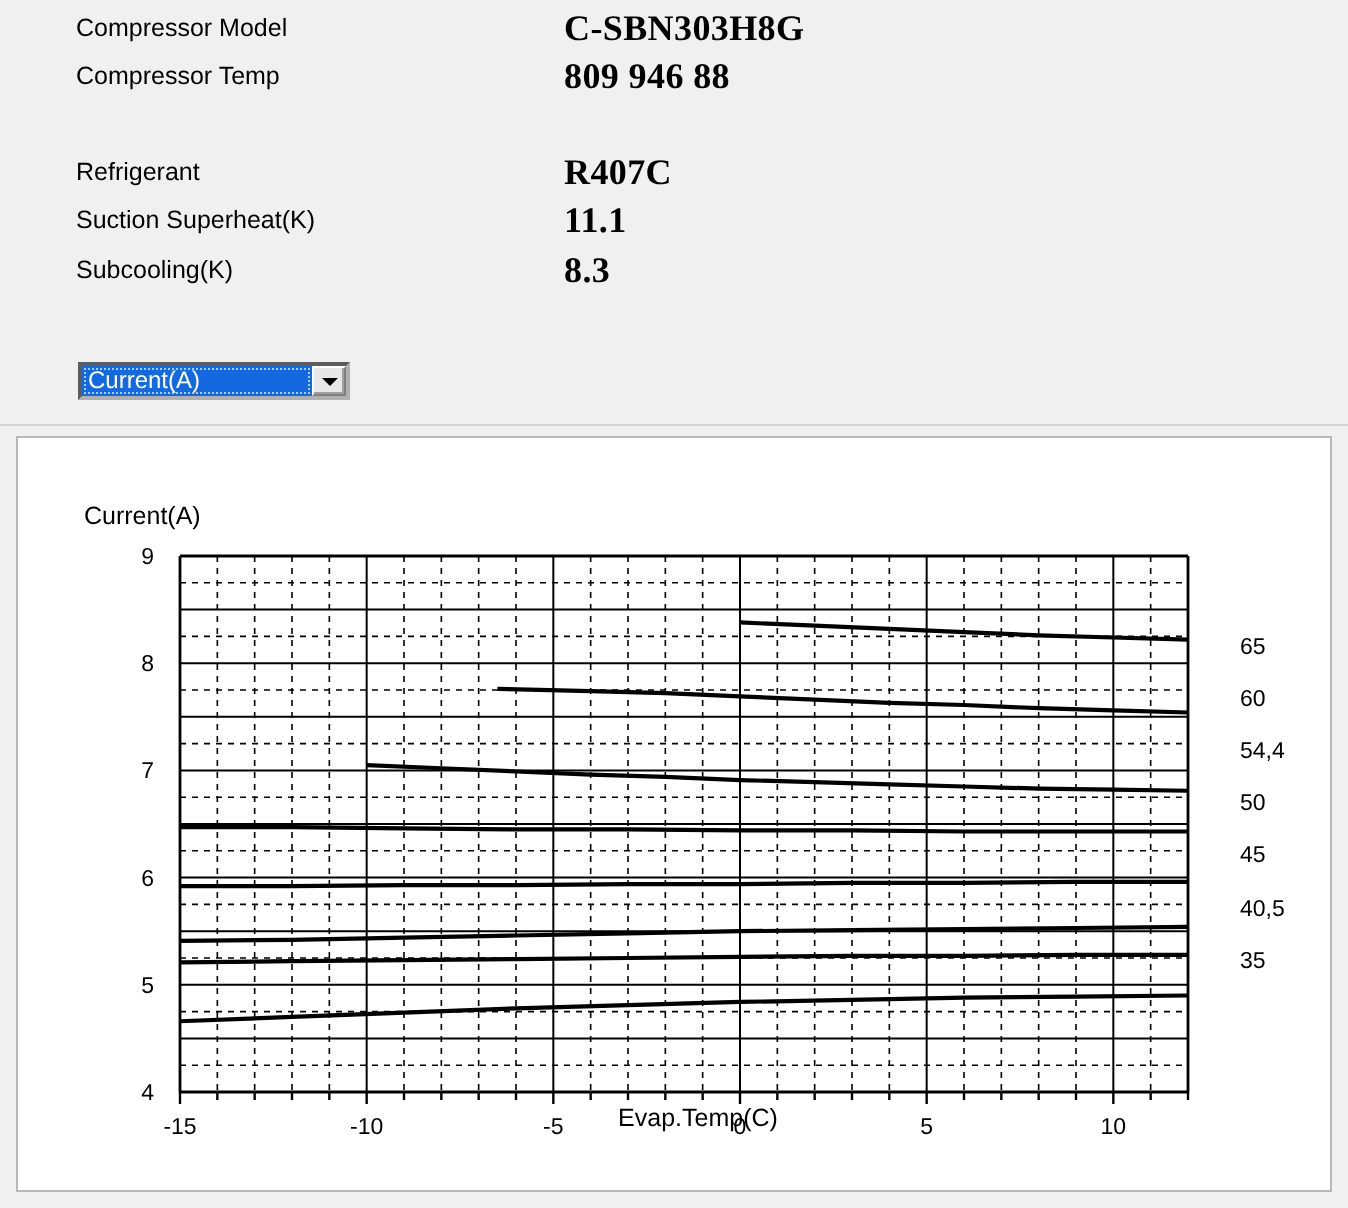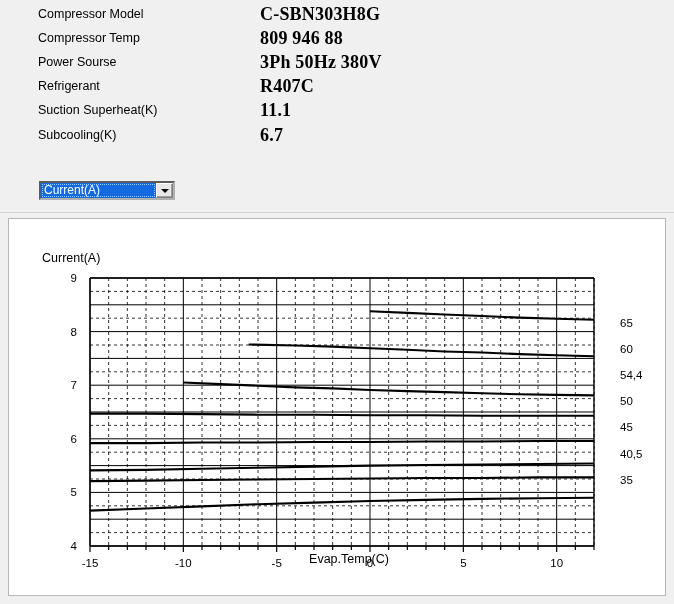--- a/index.html
+++ b/index.html
@@ -10,21 +10,21 @@
     overflow:hidden;
     position:relative;
   }
   
   #spec-panel{
     position:absolute;left:0;top:0;width:674px;height:212px;
     background:#f0f0f0;
   }
   .spec-row{
     position:absolute;left:38px;height:22px;
-    display:flex;align-items:center;white-space:nowrap;
+    display:flex;align-items:center;white-space:nowrap;gap:22px;
   }
   .spec-label{
     font-size:12.5px;color:#000;font-weight:400;
     width:222px;display:block;
   }
   .spec-value{
     font-family:"Liberation Serif", serif;
     font-size:18px;font-weight:bold;color:#000;
     letter-spacing:0.2px;
   }
@@ -76,38 +76,34 @@
   <div class="spec-row" style="top:3px">
     <span class="spec-label">Compressor  Model</span>
     <span class="spec-value">C-SBN303H8G</span>
   </div>
 
   <div class="spec-row" style="top:27px">
     <span class="spec-label">Compressor Temp</span>
     <span class="spec-value">809 946 88</span>
   </div>
 
-  <div class="spec-row" style="top:51px">
-    <span class="spec-label">Power Sourse</span>
-    <span class="spec-value">3Ph  50Hz  380V</span>
-  </div>
 
   <div class="spec-row" style="top:75px">
     <span class="spec-label">Refrigerant</span>
     <span class="spec-value">R407C</span>
   </div>
 
   <div class="spec-row" style="top:99px">
     <span class="spec-label">Suction Superheat(K)</span>
     <span class="spec-value">11.1</span>
   </div>
 
   <div class="spec-row" style="top:124px">
     <span class="spec-label">Subcooling(K)</span>
-    <span class="spec-value">6.7</span>
+    <span class="spec-value">8.3</span>
   </div>
 
   <div class="spec-row" style="top:148px">
   </div>
 
   <div id="unit-select-wrap">
     <div id="unit-select-value">Current(A)</div>
     <div id="unit-select-arrow">
       <span class="caret"></span>
     </div>

